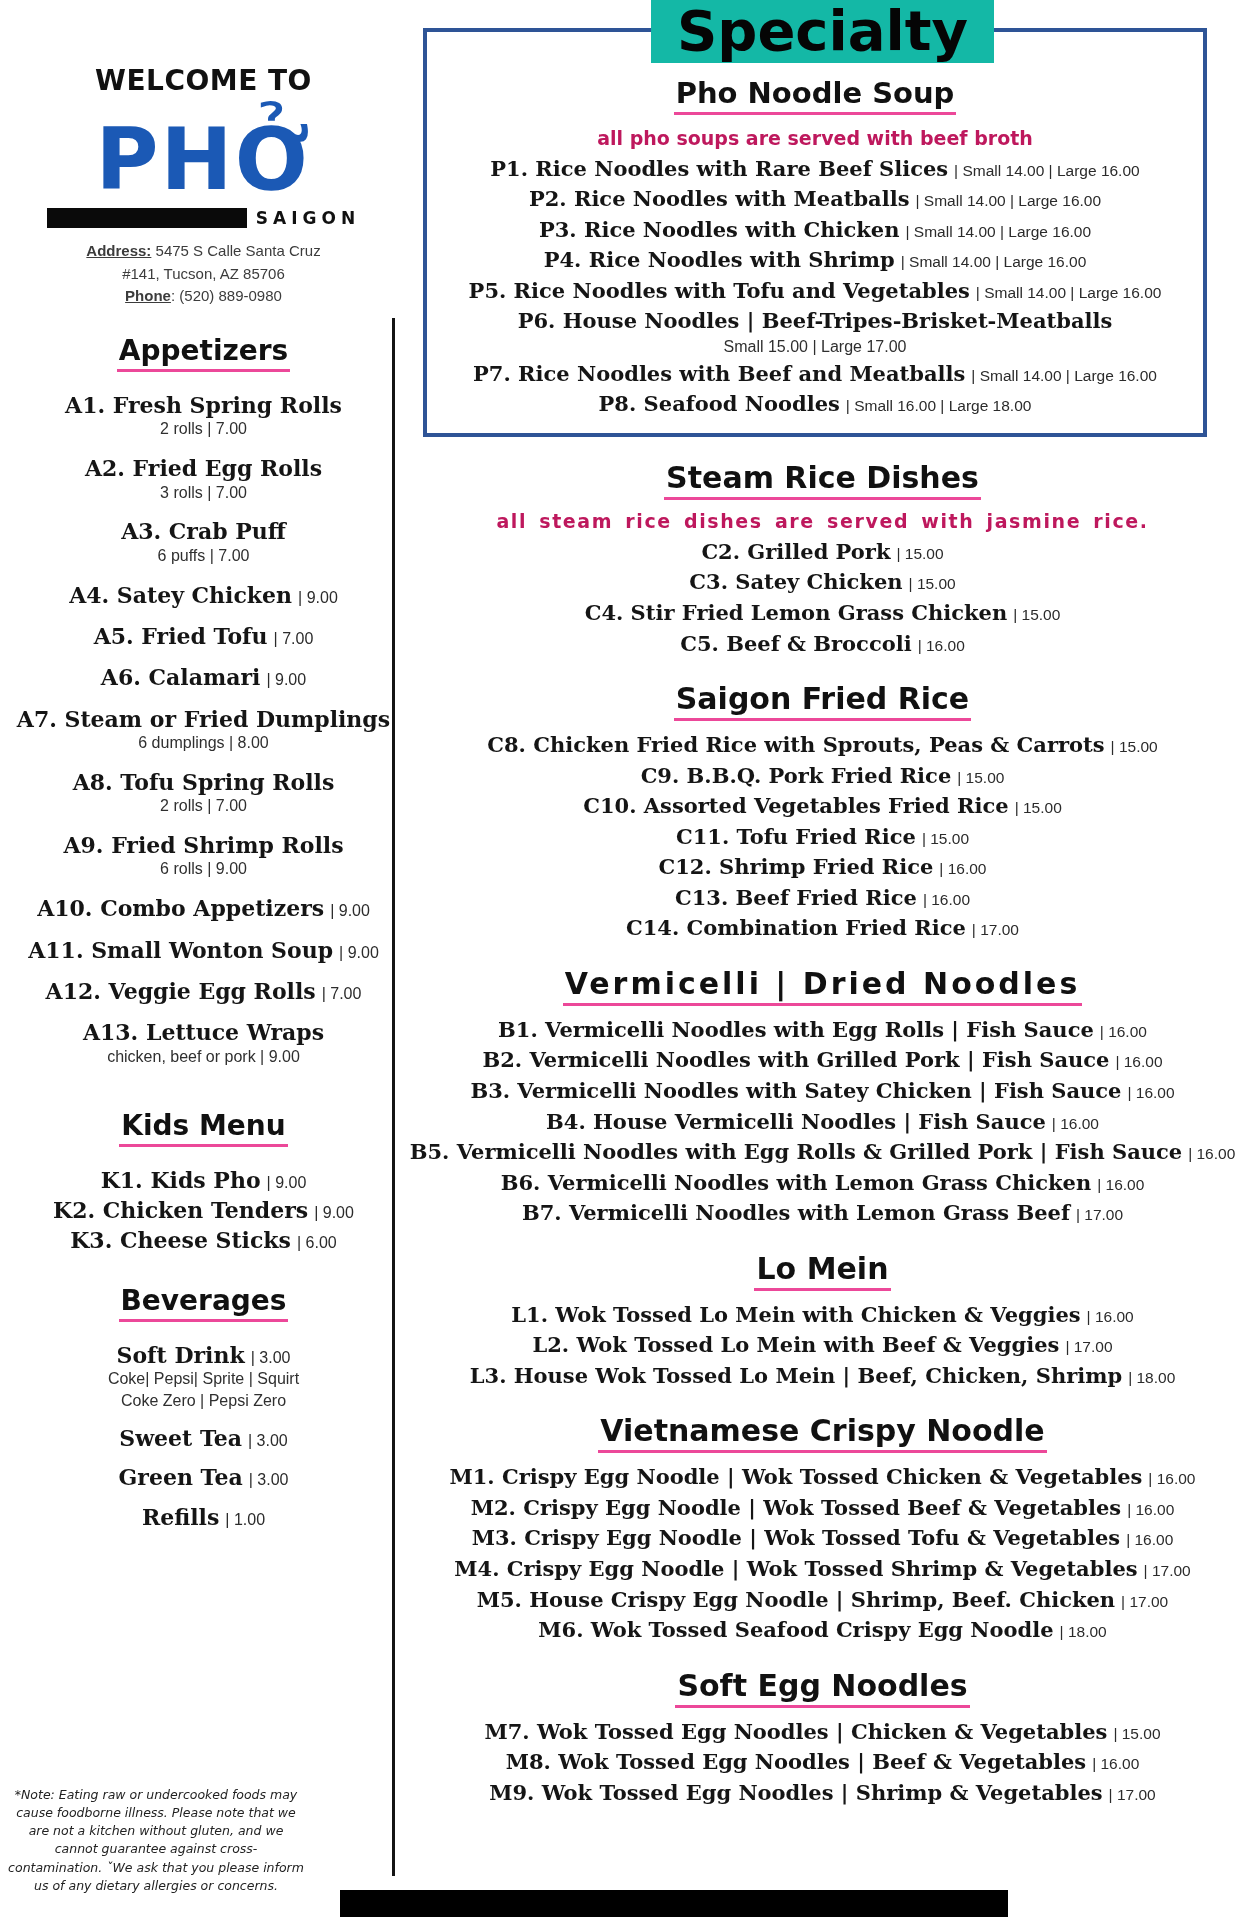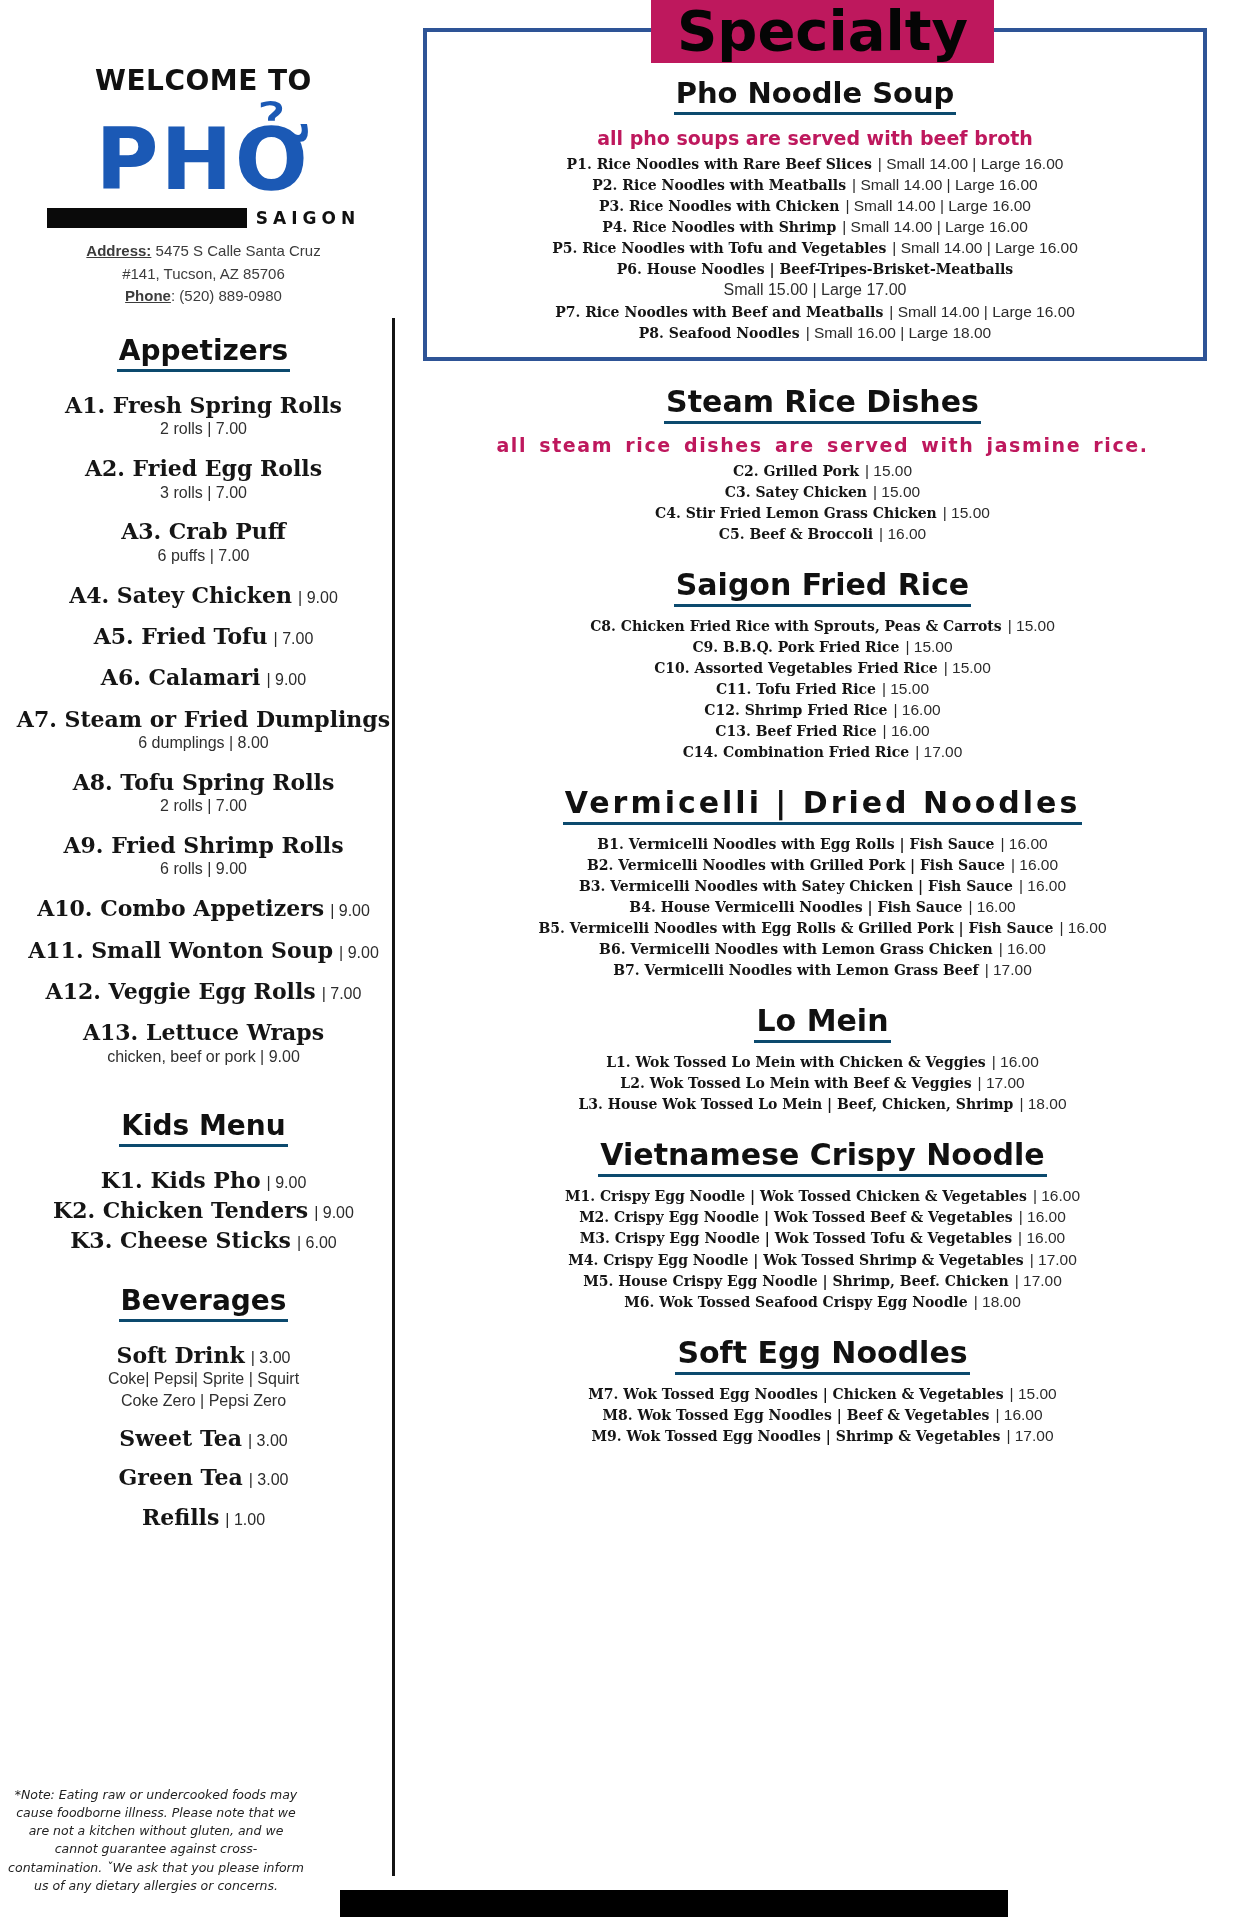--- a/index.html
+++ b/index.html
@@ -37,21 +37,21 @@
     font-family: "DejaVu Sans", sans-serif;
     font-weight: bold; font-size: 17px; letter-spacing: 5px; color: #111;
   }
   .address { font-size: 15px; color: #3c3c3c; line-height: 1.5; }
   .addr-label { font-weight: bold; text-decoration: underline; }
 
   .left-heading, .section-heading, .pho-heading {
     font-family: "DejaVu Sans", sans-serif;
     font-weight: bold;
     display: inline-block;
-    border-bottom: 3px solid #0c4a6e;
+    border-bottom: 3px solid #ec4899;
     padding: 0 2px 2px;
     margin: 0;
   }
   .left-heading { font-size: 28px; margin: 26px 10px 20px; }
 
   .menu-item { margin: 0 0 15px; }
   .item-name {
     font-family: "DejaVu Serif", serif;
     font-weight: bold; font-size: 22px; line-height: 1.2; color: #151515;
   }
@@ -86,39 +86,39 @@
   }
 
   
   .right-col {
     position: absolute; left: 402px; top: 0; width: 841px;
     text-align: center;
   }
   .specialty-title {
     position: relative; z-index: 2;
     display: table; margin: 0 auto -35px;
-    background: #be185d; padding: 0 26px;
+    background: #14b8a6; padding: 0 26px;
     font-family: "DejaVu Sans", sans-serif;
     font-weight: bold; font-size: 56px; line-height: 1.12; color: #050505;
   }
   .pho-box {
     position: relative; z-index: 1;
     border: 4px solid #2e5496;
     margin: 0 36px 0 21px;
     padding: 44px 6px 12px;
   }
   .pho-heading { font-size: 29px; margin: 0 0 12px; }
   .pho-note, .section-note {
     font-family: "DejaVu Sans", sans-serif;
     font-weight: bold; font-size: 19px; color: #be185d; margin: 0 0 6px;
   }
   .section-note:empty { display: none; }
 
   .right-col .menu-item { margin: 0 0 2px; }
-  .right-col .item-name { font-size: 14px; line-height: 1.36; }
+  .right-col .item-name { font-size: 21px; line-height: 1.36; }
   .right-col .item-price { font-size: 15.5px; }
   .right-col .item-sub { font-size: 16px; }
 
   .right-section { margin-top: 17px; }
   .section-heading { font-size: 30px; margin: 6px 0 10px; }
   .rs-steam .section-note { letter-spacing: 1.6px; word-spacing: 4px; }
   .rs-verm .section-heading { letter-spacing: 3px; }
 </style>
 </head>
 <body>

